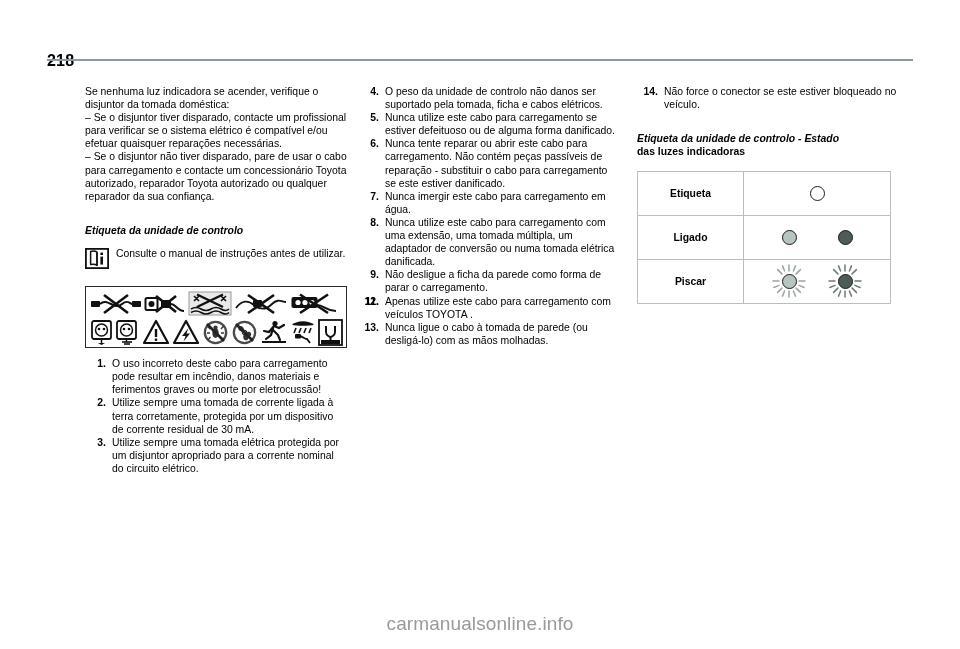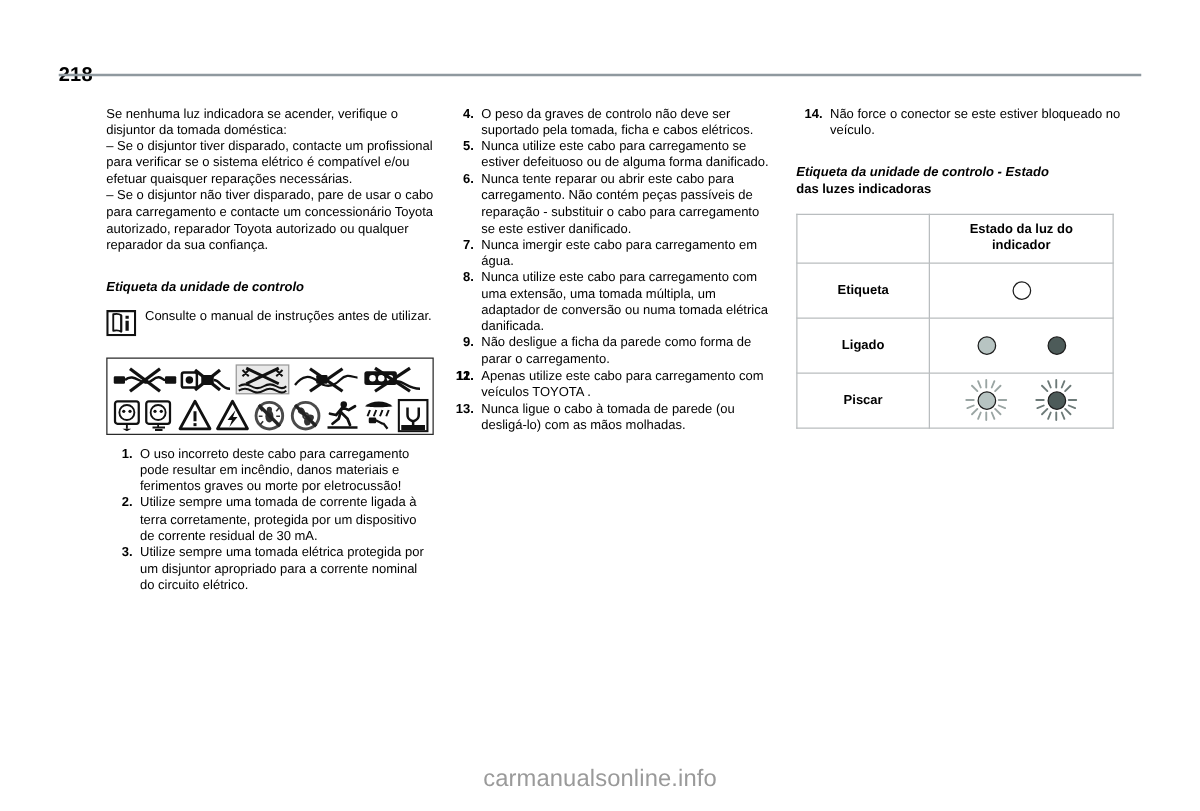--- a/index.html
+++ b/index.html
@@ -377,21 +377,21 @@
         <span class="num">3.</span>
         <span>Utilize sempre uma tomada elétrica protegida por um disjuntor apropriado para a corrente nominal do circuito elétrico.</span>
       </li>
     </ol>
   </div>
 
   <div class="column" id="col-2">
     <ol class="numlist">
       <li>
         <span class="num">4.</span>
-        <span>O peso da graves de controlo não deve ser suportado pela tomada, ficha e cabos elétricos.</span>
+        <span>O peso da unidade de controlo não danos ser suportado pela tomada, ficha e cabos elétricos.</span>
       </li>
       <li>
         <span class="num">5.</span>
         <span>Nunca utilize este cabo para carregamento se estiver defeituoso ou de alguma forma danificado.</span>
       </li>
       <li>
         <span class="num">6.</span>
         <span>Nunca tente reparar ou abrir este cabo para carregamento. Não contém peças passíveis de reparação - substituir o cabo para carregamento se este estiver danificado.</span>
       </li>
       <li>
@@ -430,27 +430,20 @@
 
     <p class="section-heading heading-gap">Etiqueta da unidade de controlo - Estado</p>
     <p class="section-heading">das luzes indicadoras</p>
 
     <table class="ind-table">
       <colgroup>
         <col class="col-label">
           <col class="col-state">
       </colgroup>
       <tbody>
-        <tr>
-          <td class="empty-head"></td>
-          <th class="state-head">
-            <span>Estado da luz do</span>
-            <br><span>indicador</span>
-          </th>
-        </tr>
 
         <tr>
           <td class="row-label">Etiqueta</td>
           <td class="row-state">
             <div class="lamp-wrap single">
               <span class="lamp-slot">
                 <span class="lamp off"></span>
               </span>
             </div>
           </td>

